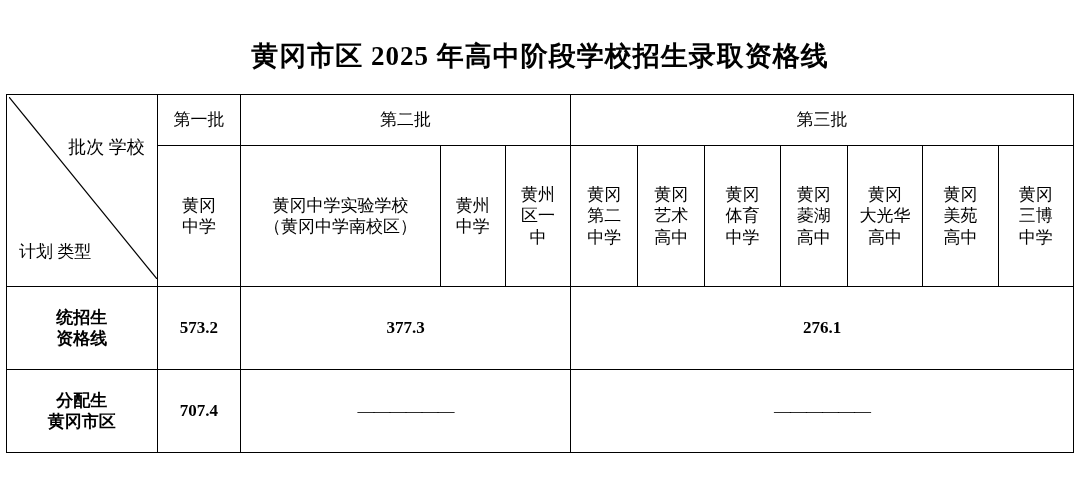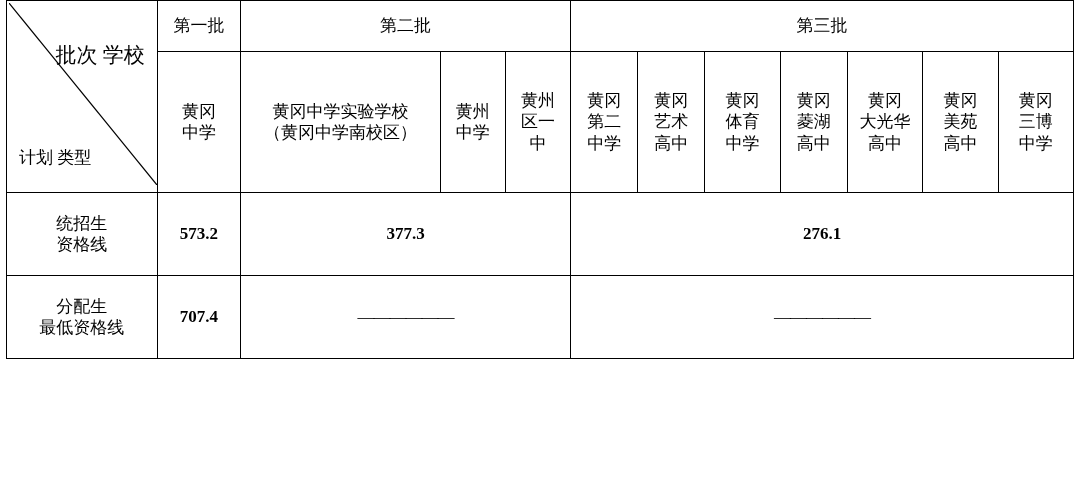--- a/index.html
+++ b/index.html
@@ -67,36 +67,37 @@
   }
   .corner-inner svg {
     position: absolute;
     left: 0;
     top: 0;
   }
   .corner-label-top {
     position: absolute;
     right: 10px;
     top: 38px;
-    font-size: 21px;
+    font-size: 18px;
     text-align: left;
     line-height: 1.35;
   }
   .corner-label-bottom {
     position: absolute;
     left: 10px;
     bottom: 20px;
     font-size: 17px;
     text-align: left;
     line-height: 1.35;
   }
   .row-label {
     font-size: 18px;
     line-height: 1.4;
     width: 148px;
+    font-weight: bold;
   }
   .data-row td {
     height: 78px;
   }
   .num {
     font-size: 18px;
     font-weight: bold;
     font-family: "Liberation Serif", "DejaVu Serif", serif;
   }
   .dash {
@@ -105,20 +106,21 @@
   }
   .twoline span {
     display: block;
   }
 </style>
 </head>
 <body>
 
 <div class="page">
 
+  <div class="title">黄冈市区 2025 年高中阶段学校招生录取资格线</div>
 
   <table class="grid">
     <colgroup>
       <col style="width:148px">
       <col style="width:82px">
       <col style="width:196px">
       <col style="width:64px">
       <col style="width:64px">
       <col style="width:66px">
       <col style="width:66px">
@@ -211,21 +213,21 @@
           <span>资格线</span>
         </td>
         <td class="num">573.2</td>
         <td class="num" colspan="3">377.3</td>
         <td class="num" colspan="7">276.1</td>
       </tr>
 
       <tr class="data-row">
         <td class="row-label twoline">
           <span>分配生</span>
-          <span>最低资格线</span>
+          <span>黄冈市区</span>
         </td>
         <td class="num">707.4</td>
         <td class="dash" colspan="3">——————</td>
         <td class="dash" colspan="7">——————</td>
       </tr>
     </tbody>
   </table>
 </div>
 
 </body></html>

